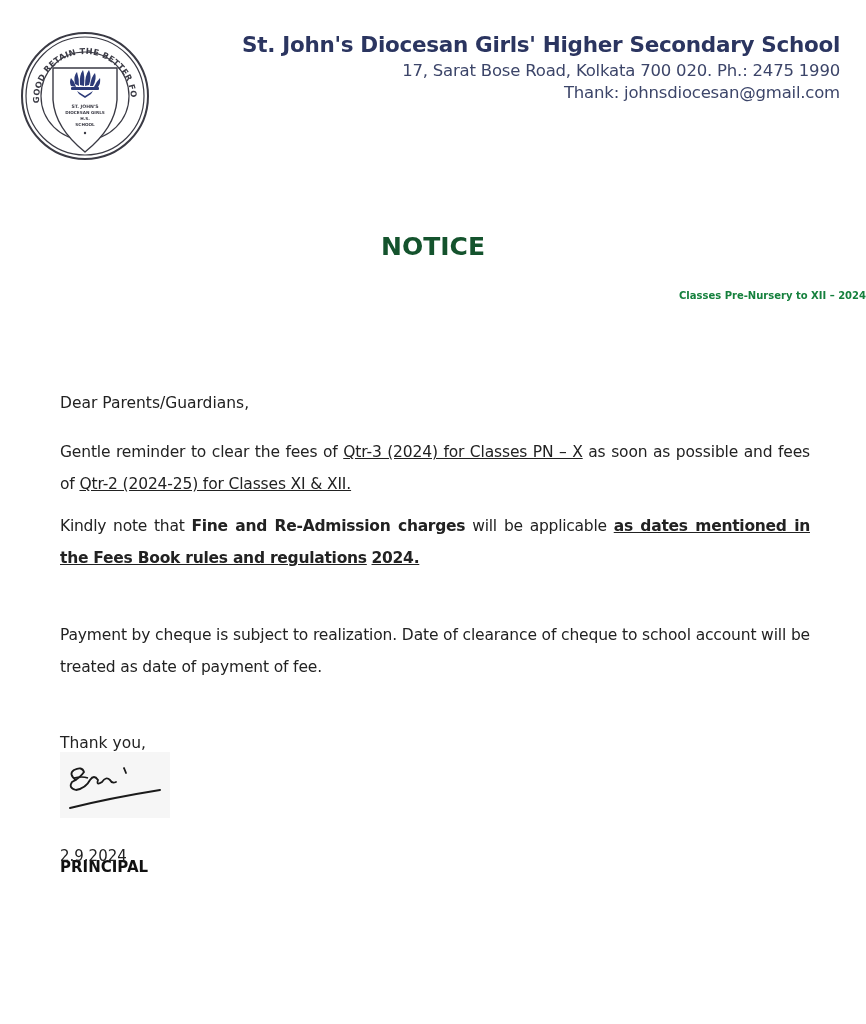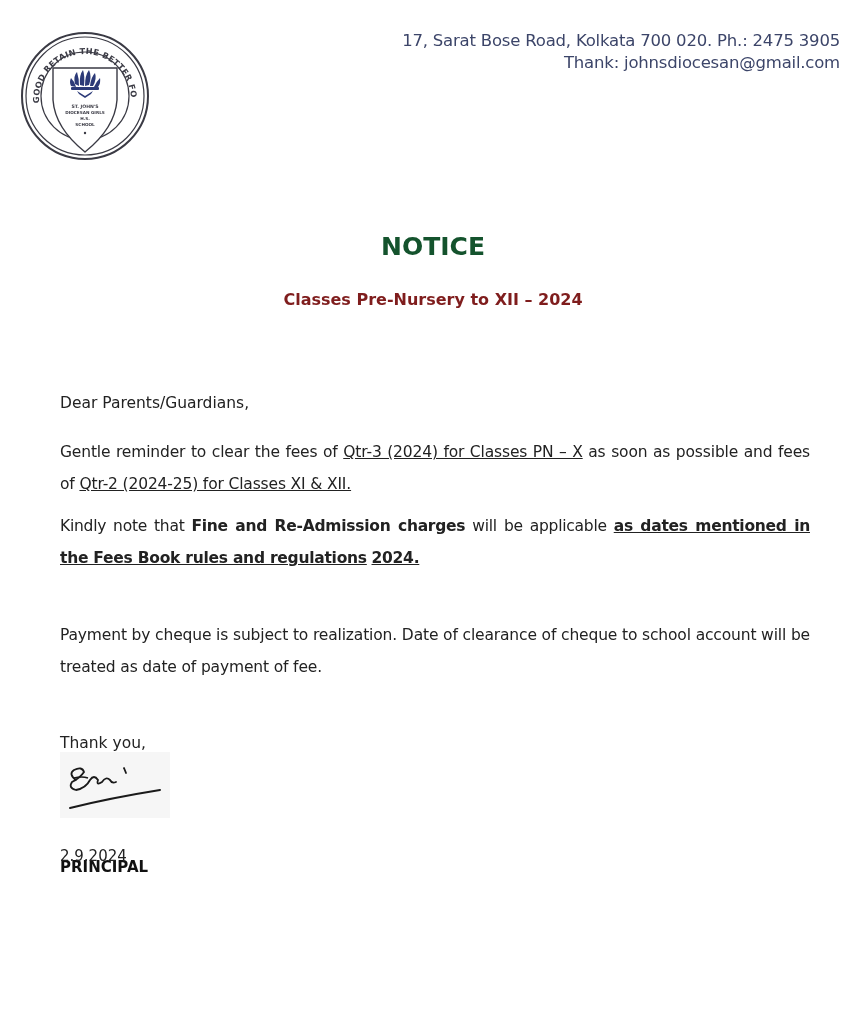--- a/index.html
+++ b/index.html
@@ -53,25 +53,25 @@
       font-family: "DejaVu Sans", sans-serif;
       font-weight: bold;
       font-size: 25px;
       color: #14532d;
     }
     .notice-subtitle {
       position: absolute;
       top: 290px;
       left: 0;
       width: 866px;
-      text-align: center;
+      text-align: right;
       font-family: "DejaVu Sans", sans-serif;
       font-weight: bold;
-      font-size: 16px;
-      color: #7f1d1d;
+      font-size: 10px;
+      color: #15803d;
     }
     .body-text {
       position: absolute;
       left: 60px;
       width: 750px;
       font-family: "DejaVu Sans", sans-serif;
       font-size: 15.5px;
       line-height: 32px;
       color: #222;
       text-align: justify;
@@ -137,21 +137,22 @@
   <g fill="#3a3a44" font-family="DejaVu Sans, sans-serif" font-weight="bold" text-anchor="middle">
     <text x="66" y="78" font-size="4.6">ST. JOHN'S</text>
     <text x="66" y="84" font-size="4.2">DIOCESAN GIRLS</text>
     <text x="66" y="90" font-size="4.2">H.S.</text>
     <text x="66" y="96" font-size="4.2">SCHOOL</text>
   </g>
   <circle cx="66" cy="103" r="1.2" fill="#3a3a44"></circle>
 </svg>
 
 <div class="letterhead">
-  <div class="addr-line">17, Sarat Bose Road, Kolkata 700 020. Ph.: 2475 3905</div>
+  <div class="school-name">St. John's Diocesan Girls' Higher Secondary School</div>
+  <div class="addr-line">17, Sarat Bose Road, Kolkata 700 020. Ph.: 2475 1990</div>
   <div class="addr-line">Thank: johnsdiocesan@gmail.com</div>
 </div>
 
 <div class="notice-title">NOTICE</div>
 <div class="notice-subtitle">Classes Pre-Nursery to XII – 2024</div>
 
 <div class="body-text salutation">Dear Parents/Guardians,</div>
 
 <div class="body-text para1">
   <span>Gentle reminder to clear the fees of </span><span class="u">Qtr-3 (2024) for Classes PN – X</span><span> as soon as possible and fees of </span><span class="u">Qtr-2 (2024-25) for Classes XI &amp; XII.</span>

